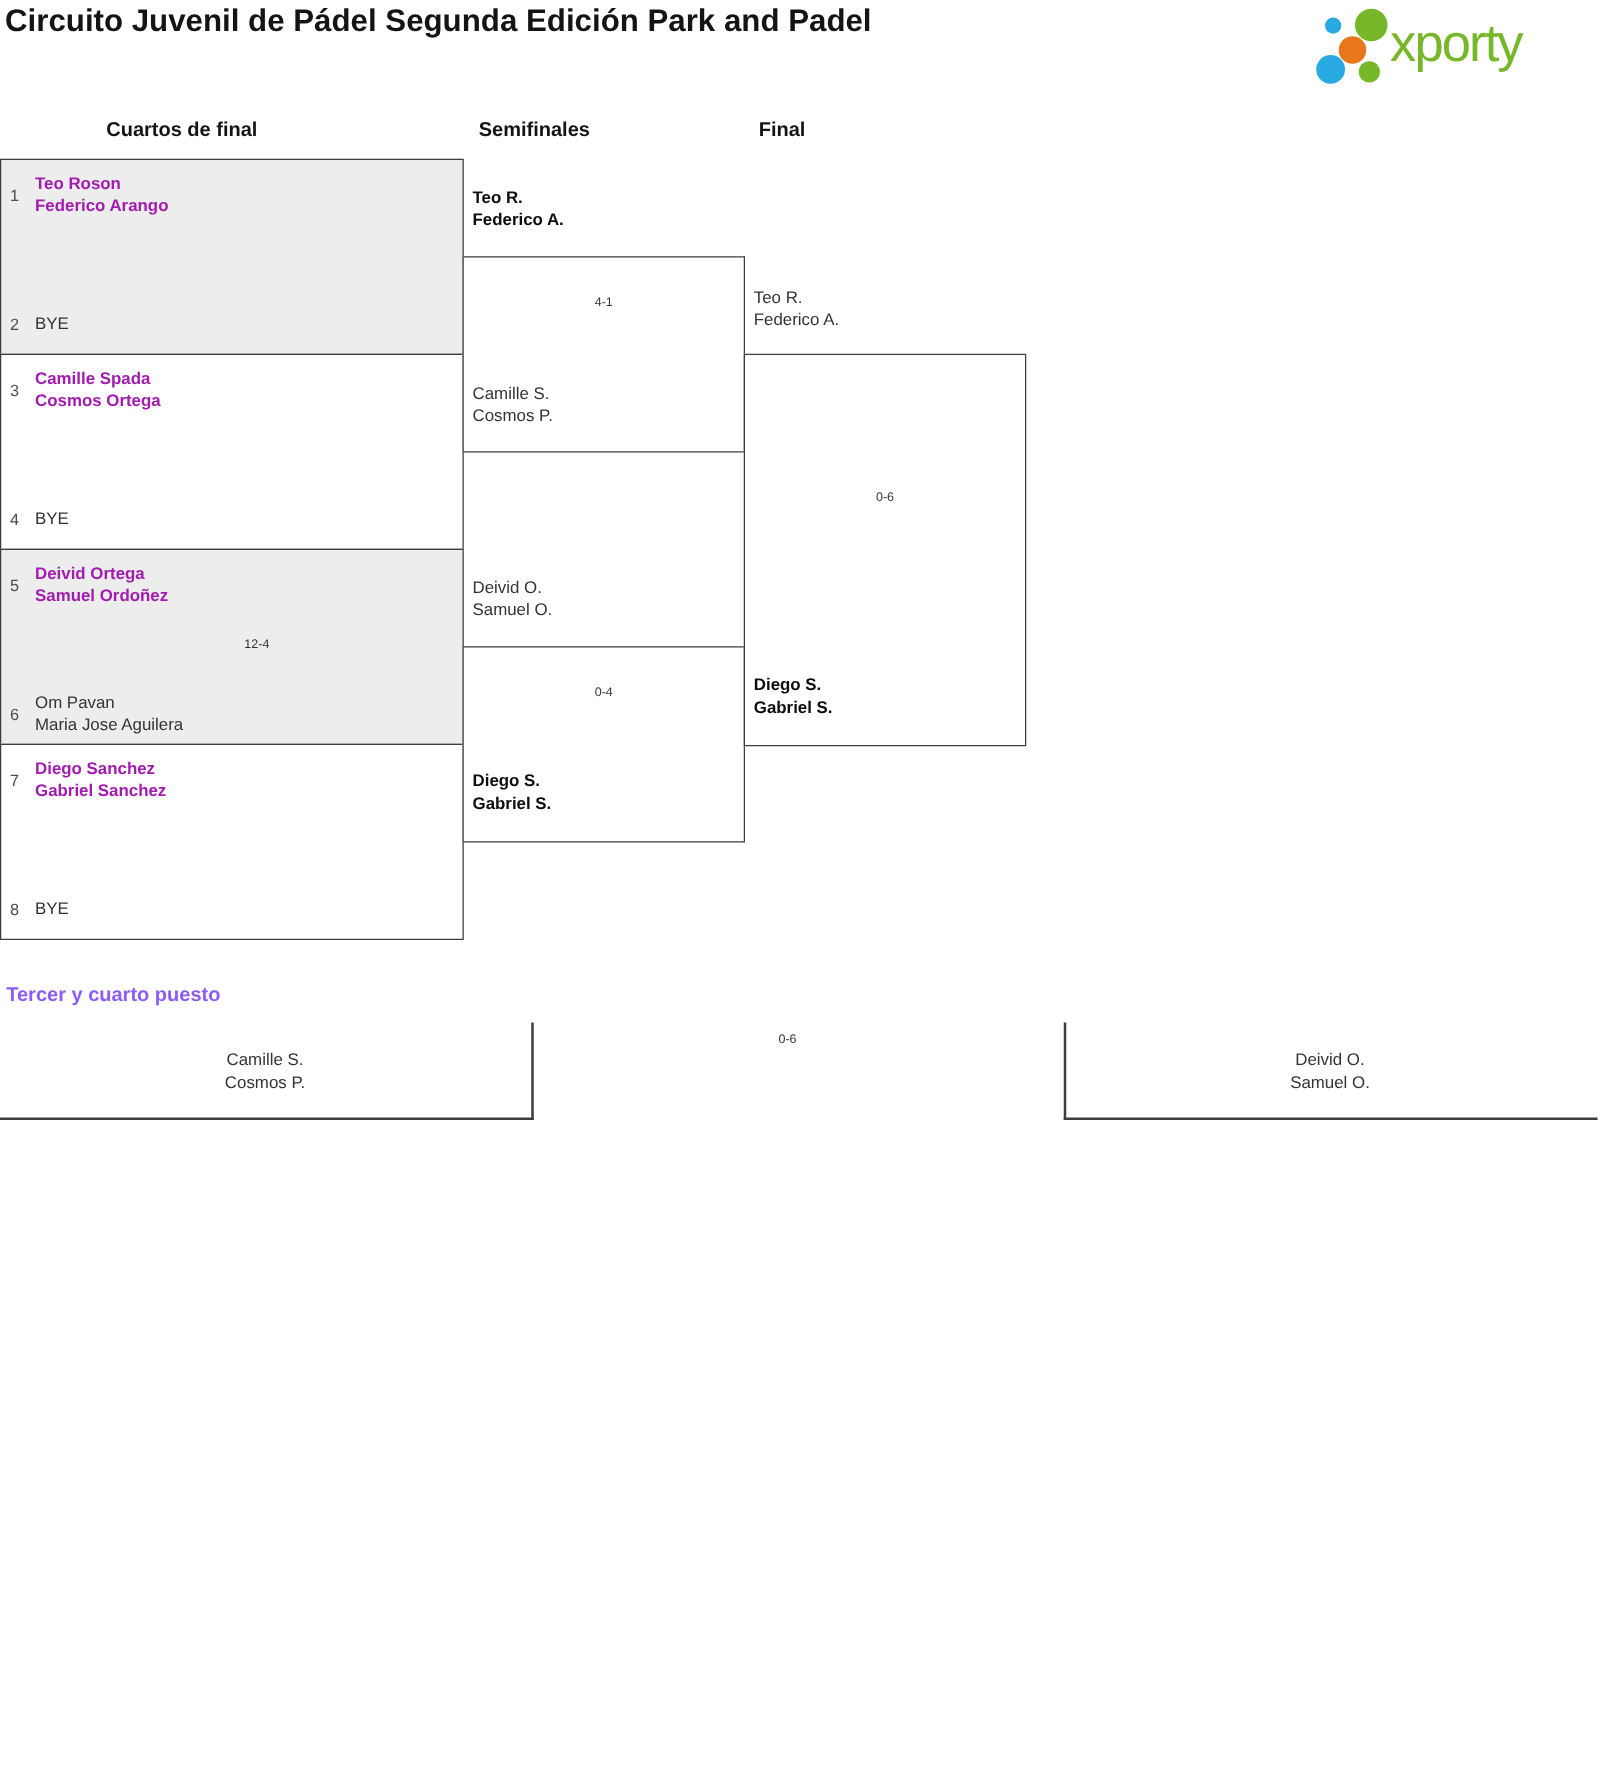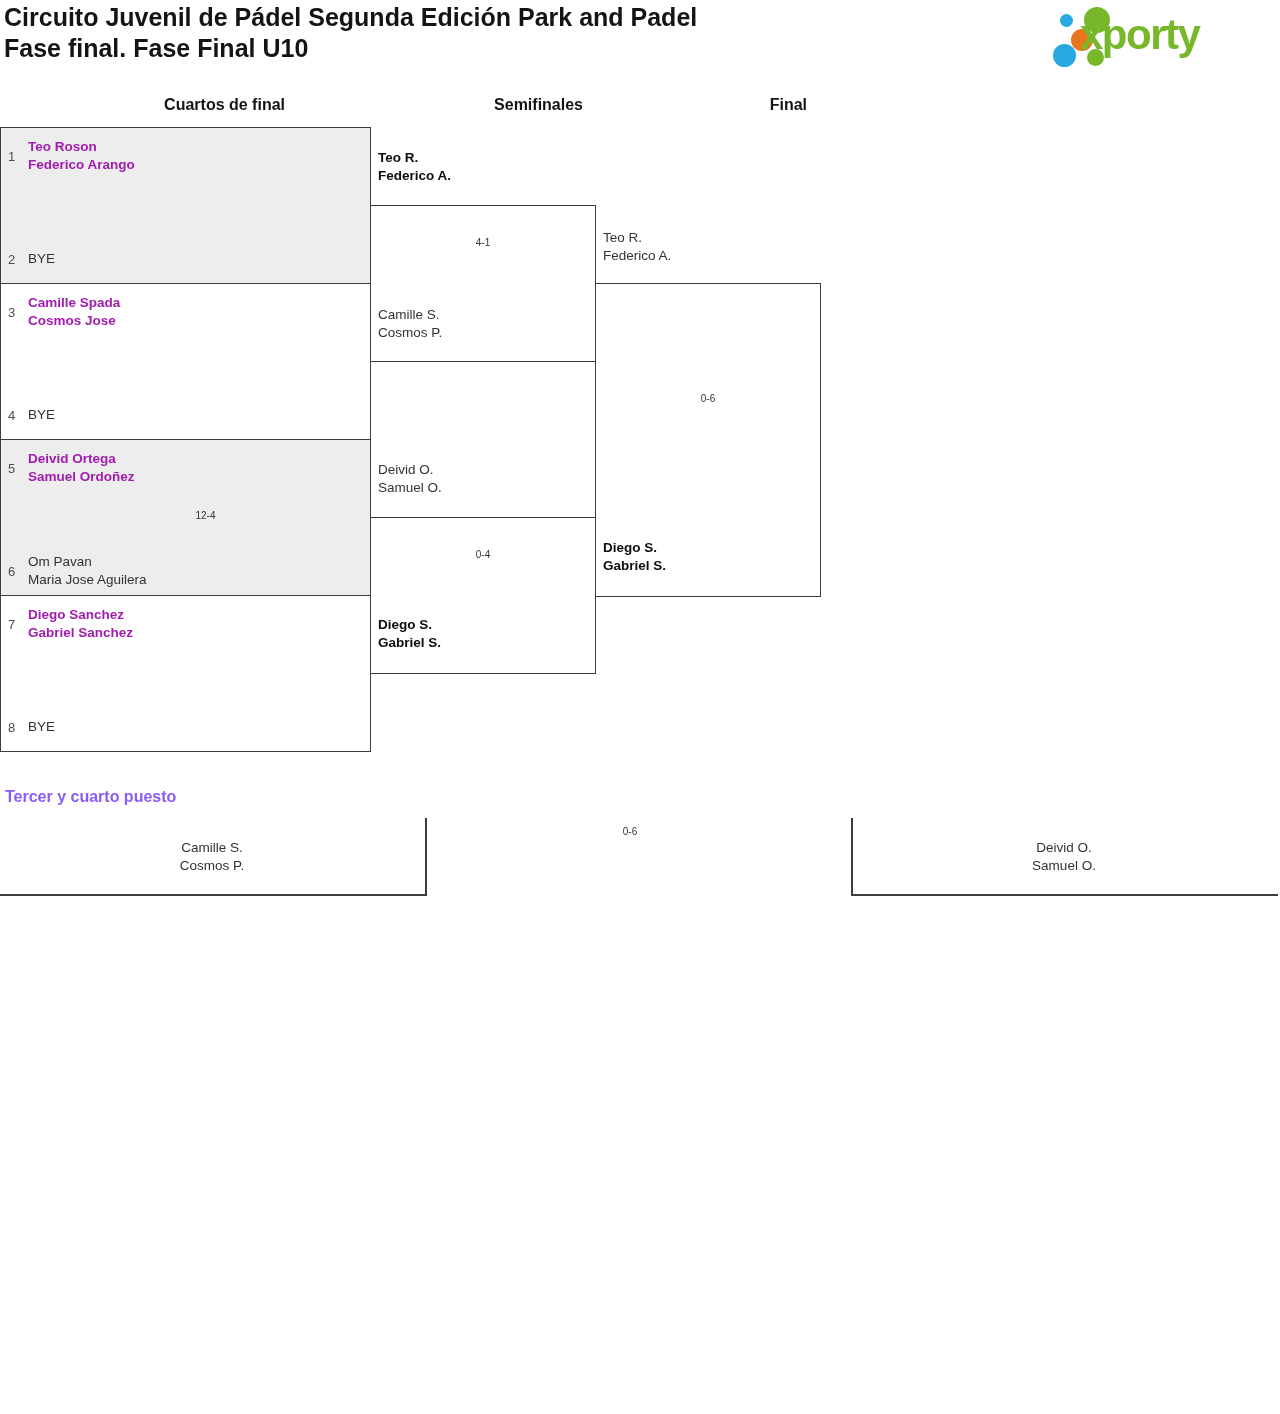--- a/index.html
+++ b/index.html
@@ -8,25 +8,25 @@
 
   
   .title{position:absolute;left:4px;top:2px;font-size:25px;line-height:31px;font-weight:bold;color:#141414;}
   .logo{position:absolute;left:1045px;top:0;width:230px;height:70px;}
   .dot{position:absolute;border-radius:50%;}
   .dot.b1{left:1060px;top:14px;width:13px;height:13px;background:#29a9e1;}
   .dot.g1{left:1084px;top:7px;width:26px;height:26px;background:#76b82a;}
   .dot.o1{left:1071px;top:29px;width:22px;height:22px;background:#e8761b;}
   .dot.b2{left:1053px;top:44px;width:23px;height:23px;background:#29a9e1;}
   .dot.g2{left:1087px;top:49px;width:17px;height:17px;background:#76b82a;}
-  .logo-text{position:absolute;left:1080px;top:13px;font-size:42px;line-height:44px;font-weight:bold;
+  .logo-text{position:absolute;left:1112px;top:13px;font-size:42px;line-height:44px;font-weight:normal;
              letter-spacing:-1.5px;color:#76b82a;}
 
   
-  .rhead{position:absolute;top:96px;width:200px;text-align:right;font-size:16px;font-weight:bold;color:#141414;}
+  .rhead{position:absolute;top:96px;width:200px;text-align:left;font-size:16px;font-weight:bold;color:#141414;}
   .rh1{left:85px;} .rh2{left:383px;} .rh3{left:607px;}
 
   
   .box{position:absolute;border:1px solid #3d3d3d;box-sizing:border-box;background:#fff;}
   .box.alt{background:#ededed;}
   .qf{left:0;width:371px;height:157px;}
   .q1{top:127px;} .q2{top:283px;} .q3{top:439px;} .q4{top:595px;}
   .sf{left:370px;width:226px;height:157px;}
   .s1{top:205px;} .s2{top:517px;}
   .fin{left:595px;top:283px;width:226px;height:314px;}
@@ -51,21 +51,20 @@
   .tp-hr{left:851px;top:894px;width:427px;height:2px;}
   .tp-lbl{position:absolute;top:839px;width:300px;text-align:center;font-size:13.5px;line-height:18px;color:#333;}
 </style>
 </head>
 <body>
 
 <div class="page">
 
   <div class="title">
     <div>Circuito Juvenil de Pádel Segunda Edición Park and Padel</div>
-    <div>Fase final. Fase Final U10</div>
   </div>
 
   <div class="logo"></div>
   <span class="dot b1"></span>
   <span class="dot g1"></span>
   <span class="dot o1"></span>
   <span class="dot b2"></span>
   <span class="dot g2"></span>
   <span class="logo-text">xporty</span>
 
@@ -94,21 +93,21 @@
     <span class="nm">
       <span class="nline">BYE</span>
 
     </span>
   </div>
 
   <div class="trow" style="top:294px">
     <span class="seed">3</span>
     <span class="nm win">
       <span class="nline">Camille Spada</span>
-      <span class="nline">Cosmos Jose</span>
+      <span class="nline">Cosmos Ortega</span>
     </span>
   </div>
   <div class="trow" style="top:406px">
     <span class="seed">4</span>
     <span class="nm">
       <span class="nline">BYE</span>
 
     </span>
   </div>
 

